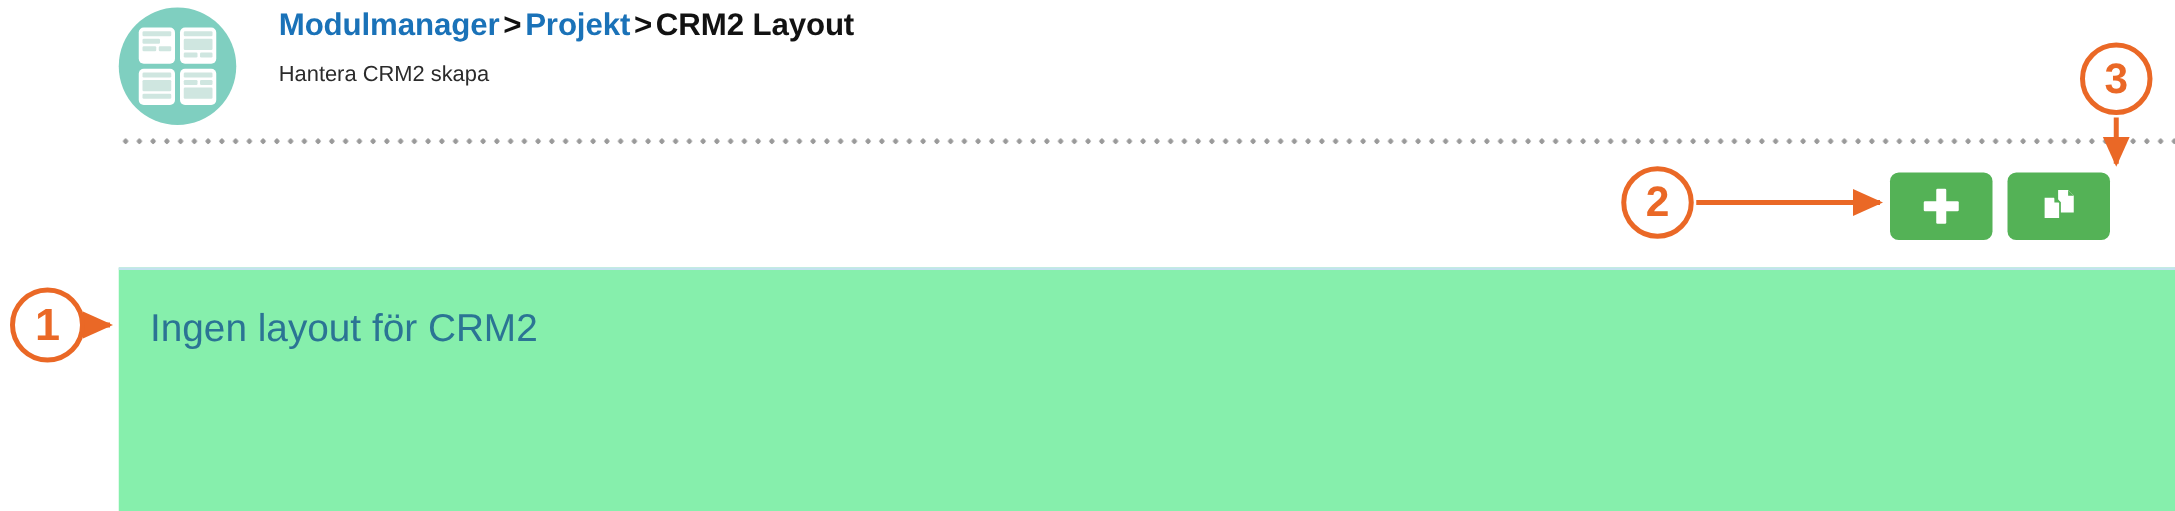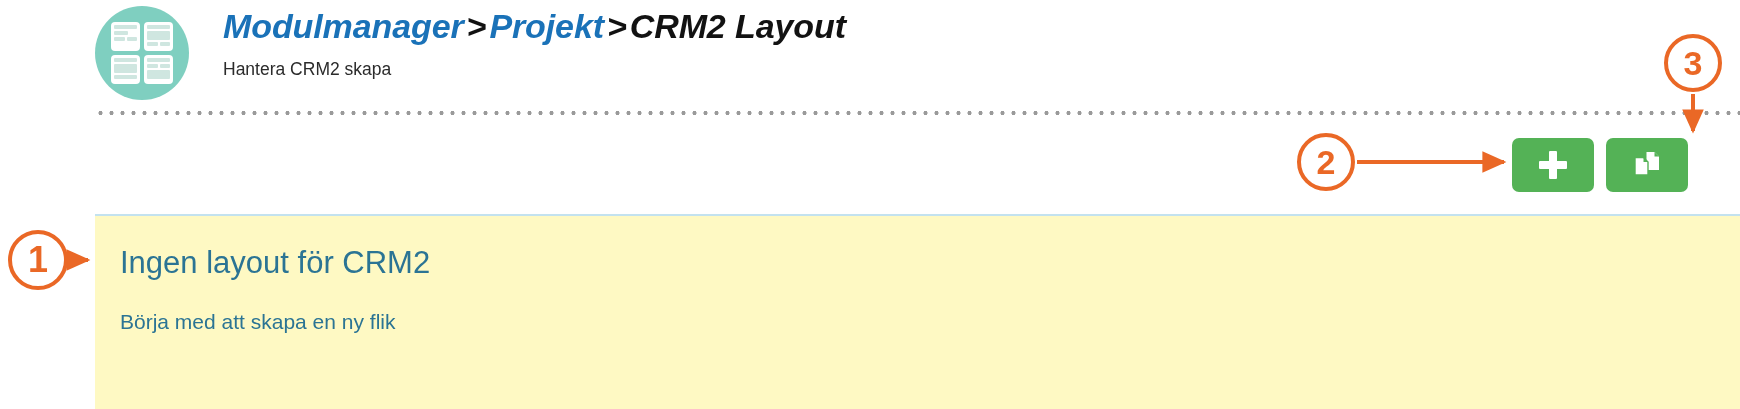--- a/index.html
+++ b/index.html
@@ -67,27 +67,26 @@
   .icon-card .bar.short { width: 60%; }
   .icon-card .bar.tall  { height: 9px; }
   .icon-card .row2 { display: flex; gap: 2px; }
   .icon-card .row2 .bar { width: 48%; }
 
   .header-text {
     margin-left: 34px;
     padding-top: 2px;
   }
   .breadcrumb {
-    font-size: 34px;
+    font-size: 25px;
     font-weight: bold;
     line-height: 1.18;
     white-space: nowrap;
     color: #222222;
     letter-spacing: -0.1px;
-    font-style: italic;
   }
   .breadcrumb a {
     color: #1a72b8;
     text-decoration: none;
   }
   .breadcrumb .sep {
     color: #111111;
     margin: 0 3px;
   }
   .breadcrumb .current {
@@ -152,21 +151,21 @@
     top: 10px; left: 0; height: 8px; width: 28px;
   }
 
   
   .alert-box {
     position: absolute;
     left: 95px;
     right: 0;
     top: 214px;
     bottom: 0;
-    background: #fef9c3;
+    background: #86efac;
     border-top: 2px solid #c3e2ef;
   }
   .alert-title {
     position: absolute;
     left: 25px;
     top: 29px;
     font-size: 31px;
     color: #2b7494;
     white-space: nowrap;
   }
@@ -269,21 +268,20 @@
           <path d="M22.5 3 L22.5 7.5 L27 7.5 Z" fill="#54b256"></path>
           <path d="M3 8.5 L11.5 8.5 L16 13 L16 26 L3 26 Z" fill="#ffffff" stroke="#54b256" stroke-width="1.4"></path>
           <path d="M11.5 8.5 L11.5 13 L16 13 Z" fill="#54b256"></path>
         </svg>
       </span>
     </button>
   </div>
 
   <div class="alert-box">
     <div class="alert-title">Ingen layout för CRM2</div>
-    <div class="alert-sub">Börja med att skapa en ny flik</div>
   </div>
 
   <svg class="anno-svg">
     <defs>
       <marker id="arrowhead" markerWidth="7" markerHeight="7" refX="5.4" refY="3.1" orient="auto">
         <path d="M0,0.4 L6,3.1 L0,5.8 Z" fill="#ea6826"></path>
       </marker>
     </defs>
 
     <line x1="70" y1="260" x2="88" y2="260" stroke="#ea6826" stroke-width="4" marker-end="url(#arrowhead)"></line>

